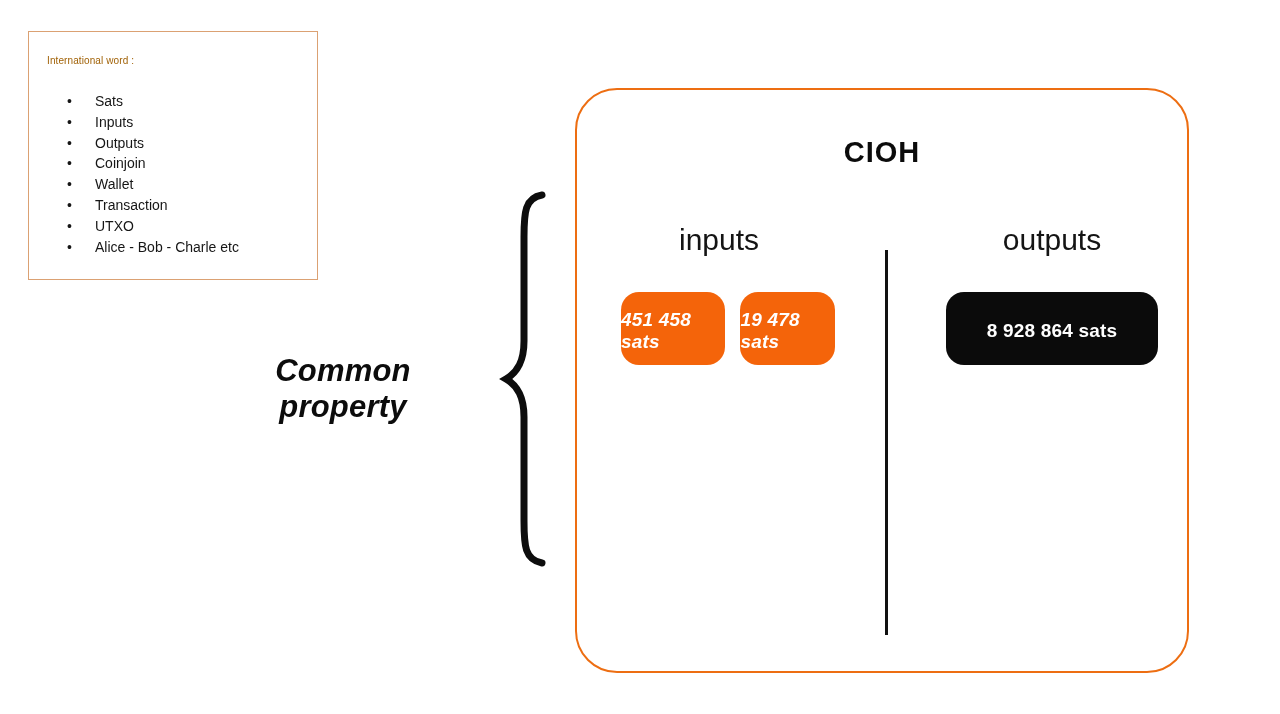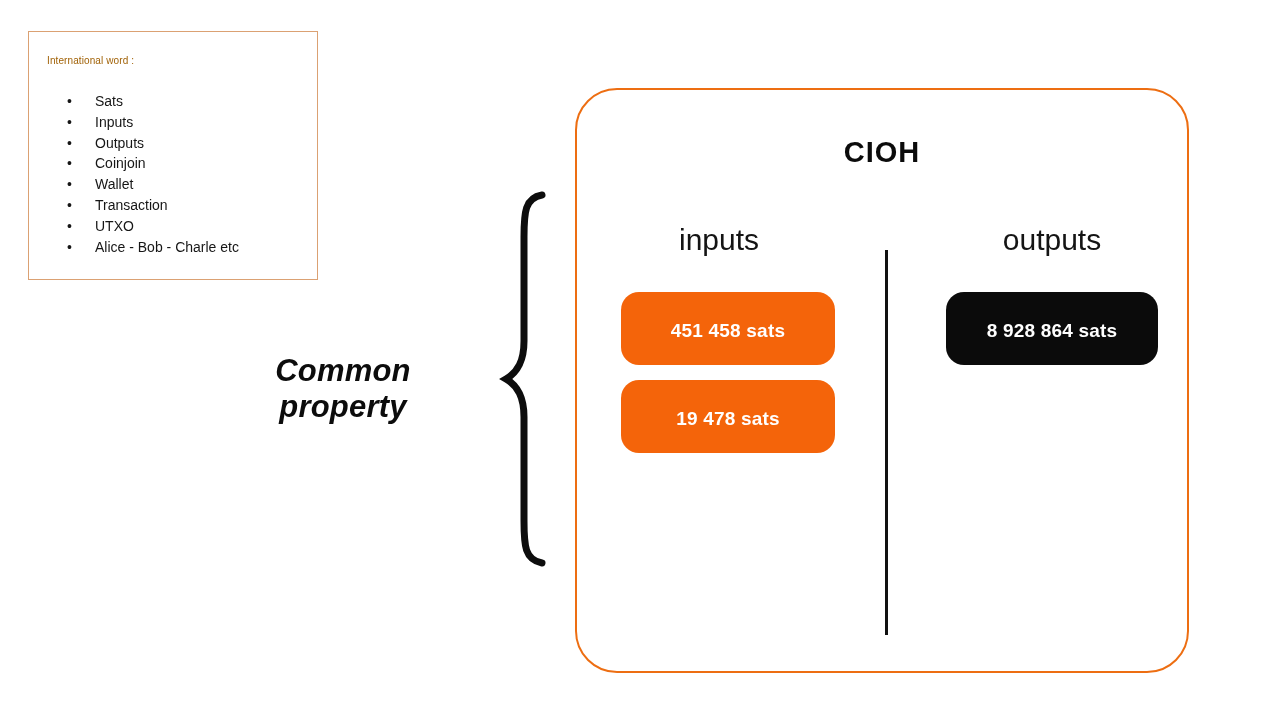--- a/index.html
+++ b/index.html
@@ -34,21 +34,21 @@
   .main-box{position:absolute;left:558px;top:88px;width:614px;height:585px;
     border:2.5px solid var(--box-border-orange);border-radius:42px;background:#ffffff;margin-left:17px;}
   .cioh-title{position:absolute;top:46px;left:0;width:100%;text-align:center;
     font-size:29px;font-weight:bold;letter-spacing:1px;color:#0b0b0b;}
   .col-label{position:absolute;top:133px;transform:translateX(-50%);
     font-size:30px;font-weight:400;color:#141414;}
   .inputs-label{left:142px;}
   .outputs-label{left:475px;}
   .divider{position:absolute;left:308px;top:160px;width:3px;height:385px;background:var(--divider-black);}
 
-  .inputs-col{position:absolute;left:44px;top:202px;width:214px;display:flex;flex-direction:column;gap:15px;}
+  .inputs-col{position:absolute;left:44px;top:202px;width:214px;display:flex;flex-direction:row;gap:15px;font-style:italic;}
   .outputs-col{position:absolute;left:369px;top:202px;width:212px;display:flex;flex-direction:column;gap:15px;justify-content:center;}
   .pill{height:73px;border-radius:18px;display:flex;align-items:center;justify-content:center;
     padding-top:5px;font-size:19px;font-weight:bold;color:#ffffff;letter-spacing:.2px;}
   .input-pill{background:var(--pill-orange);}
   .output-pill{background:var(--pill-black);}
 </style>
 </head>
 <body>
 
 <div class="stage">

